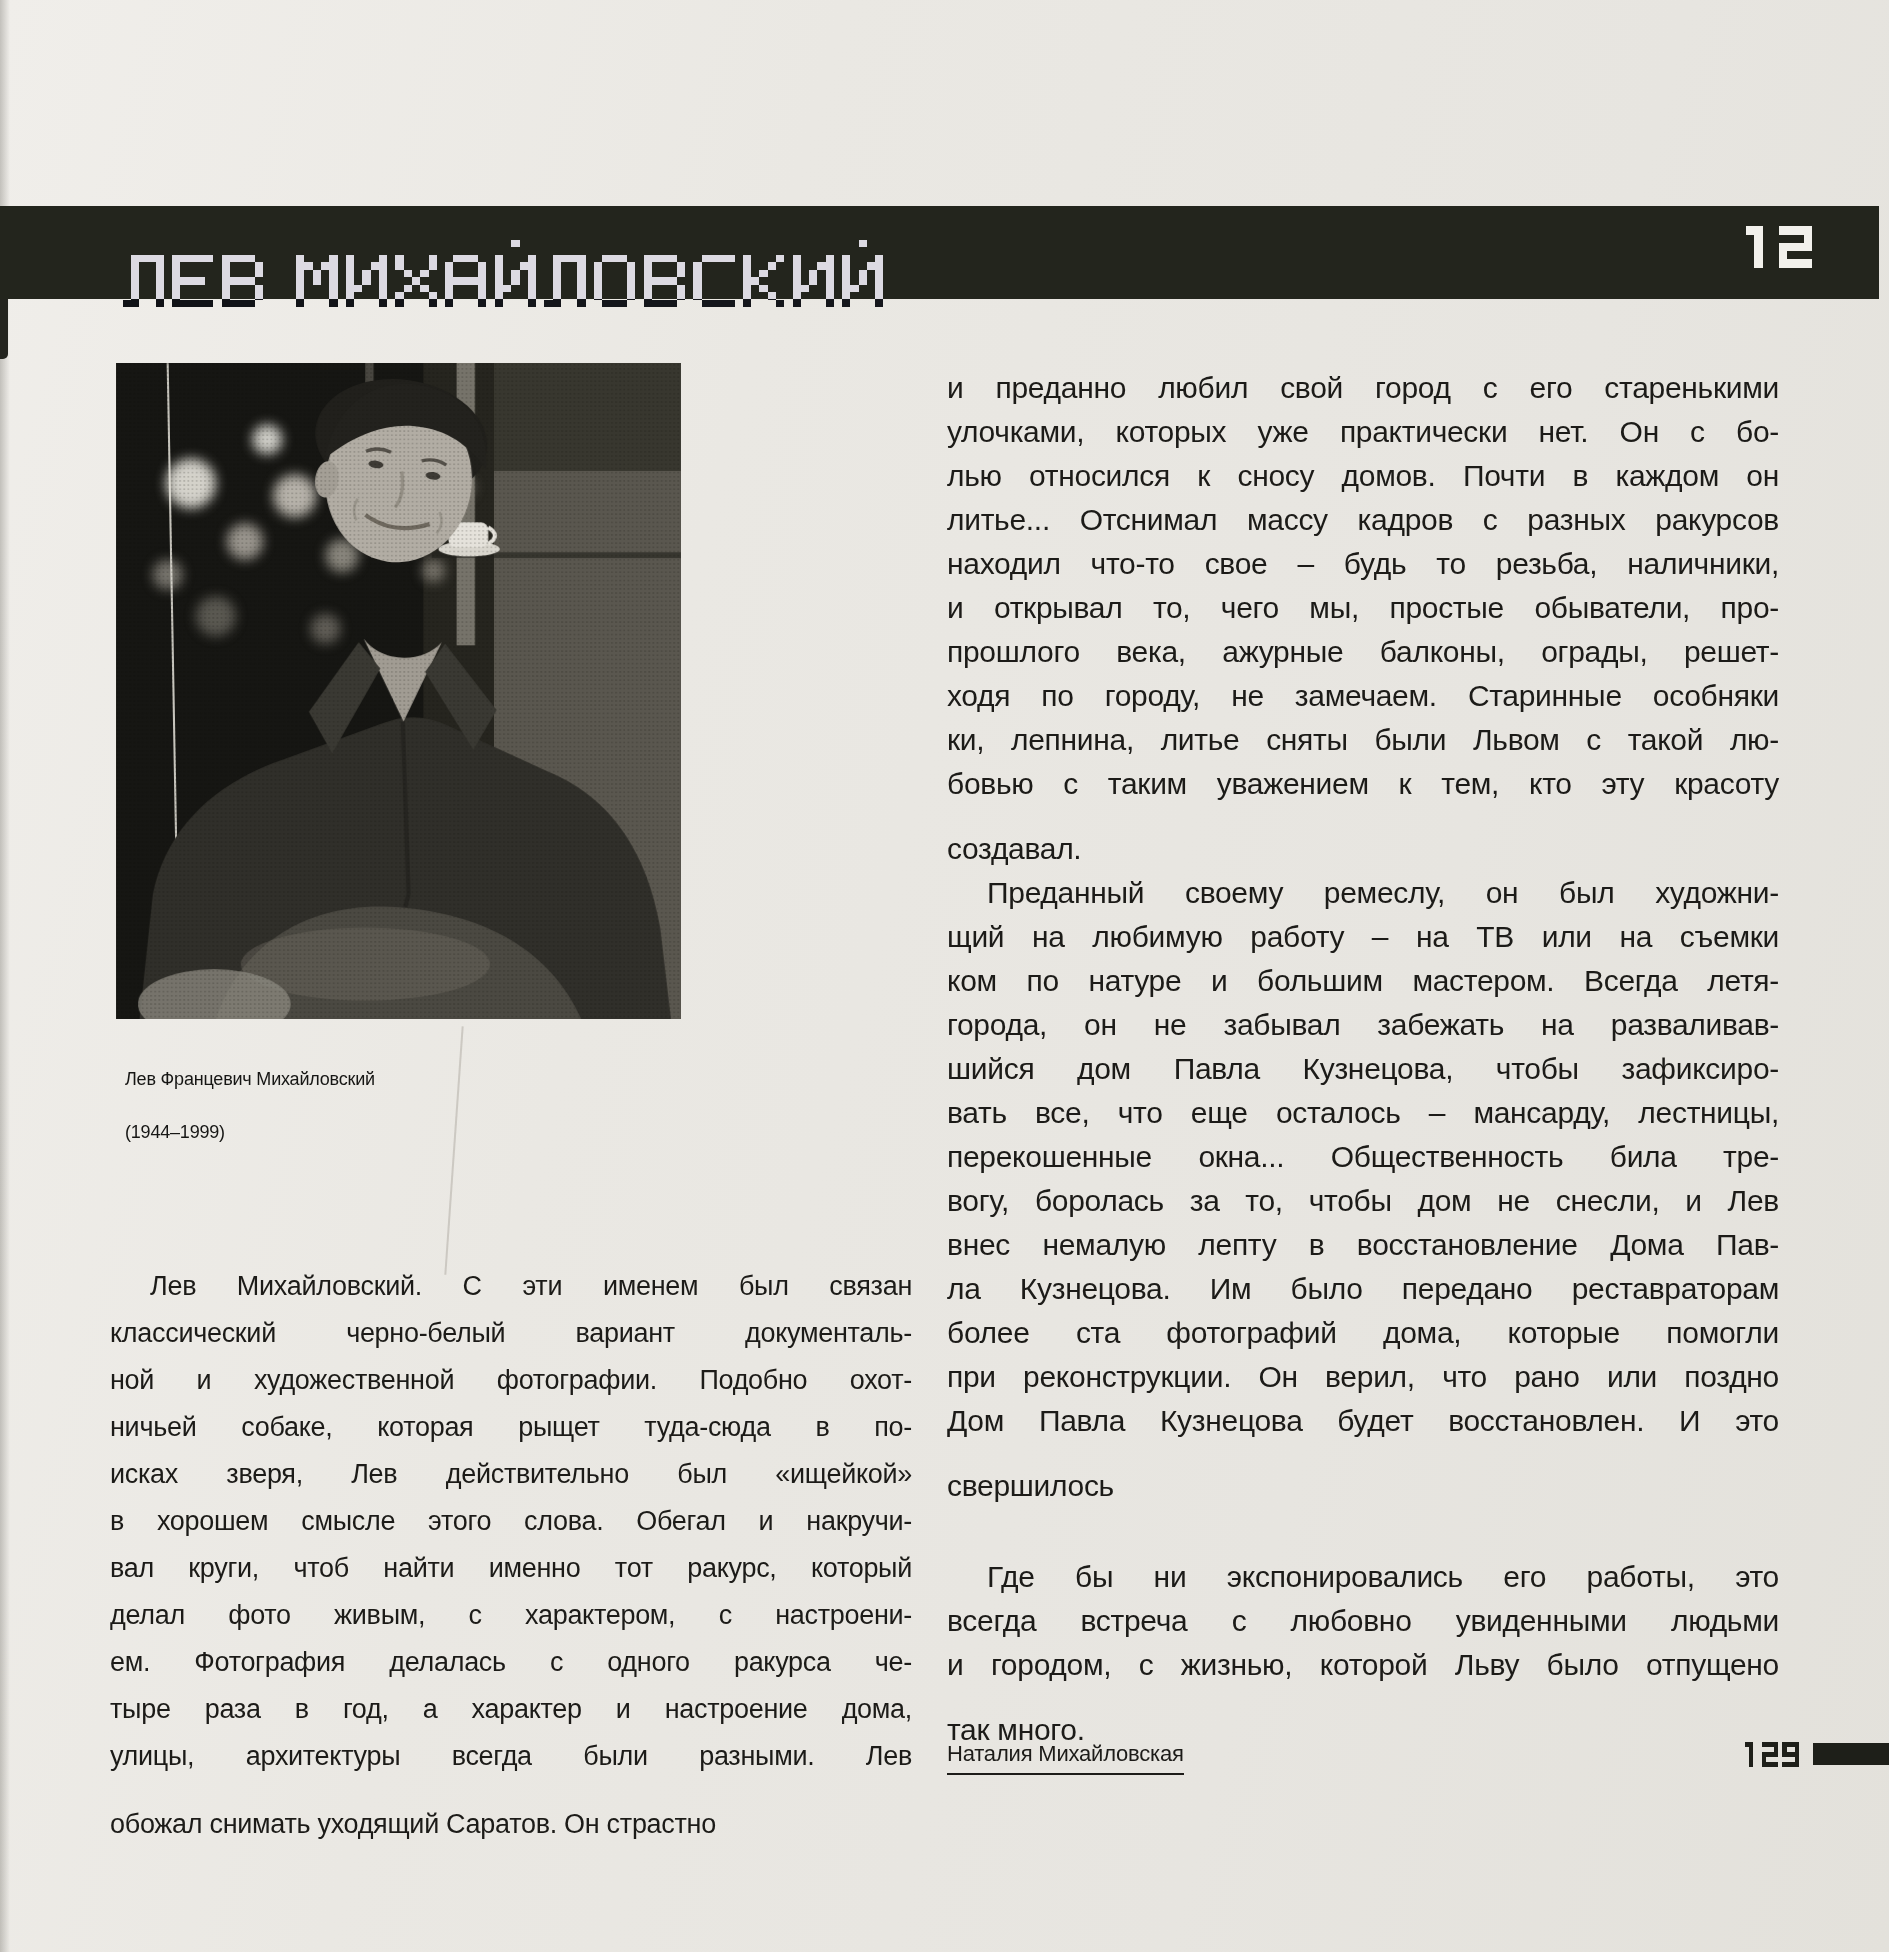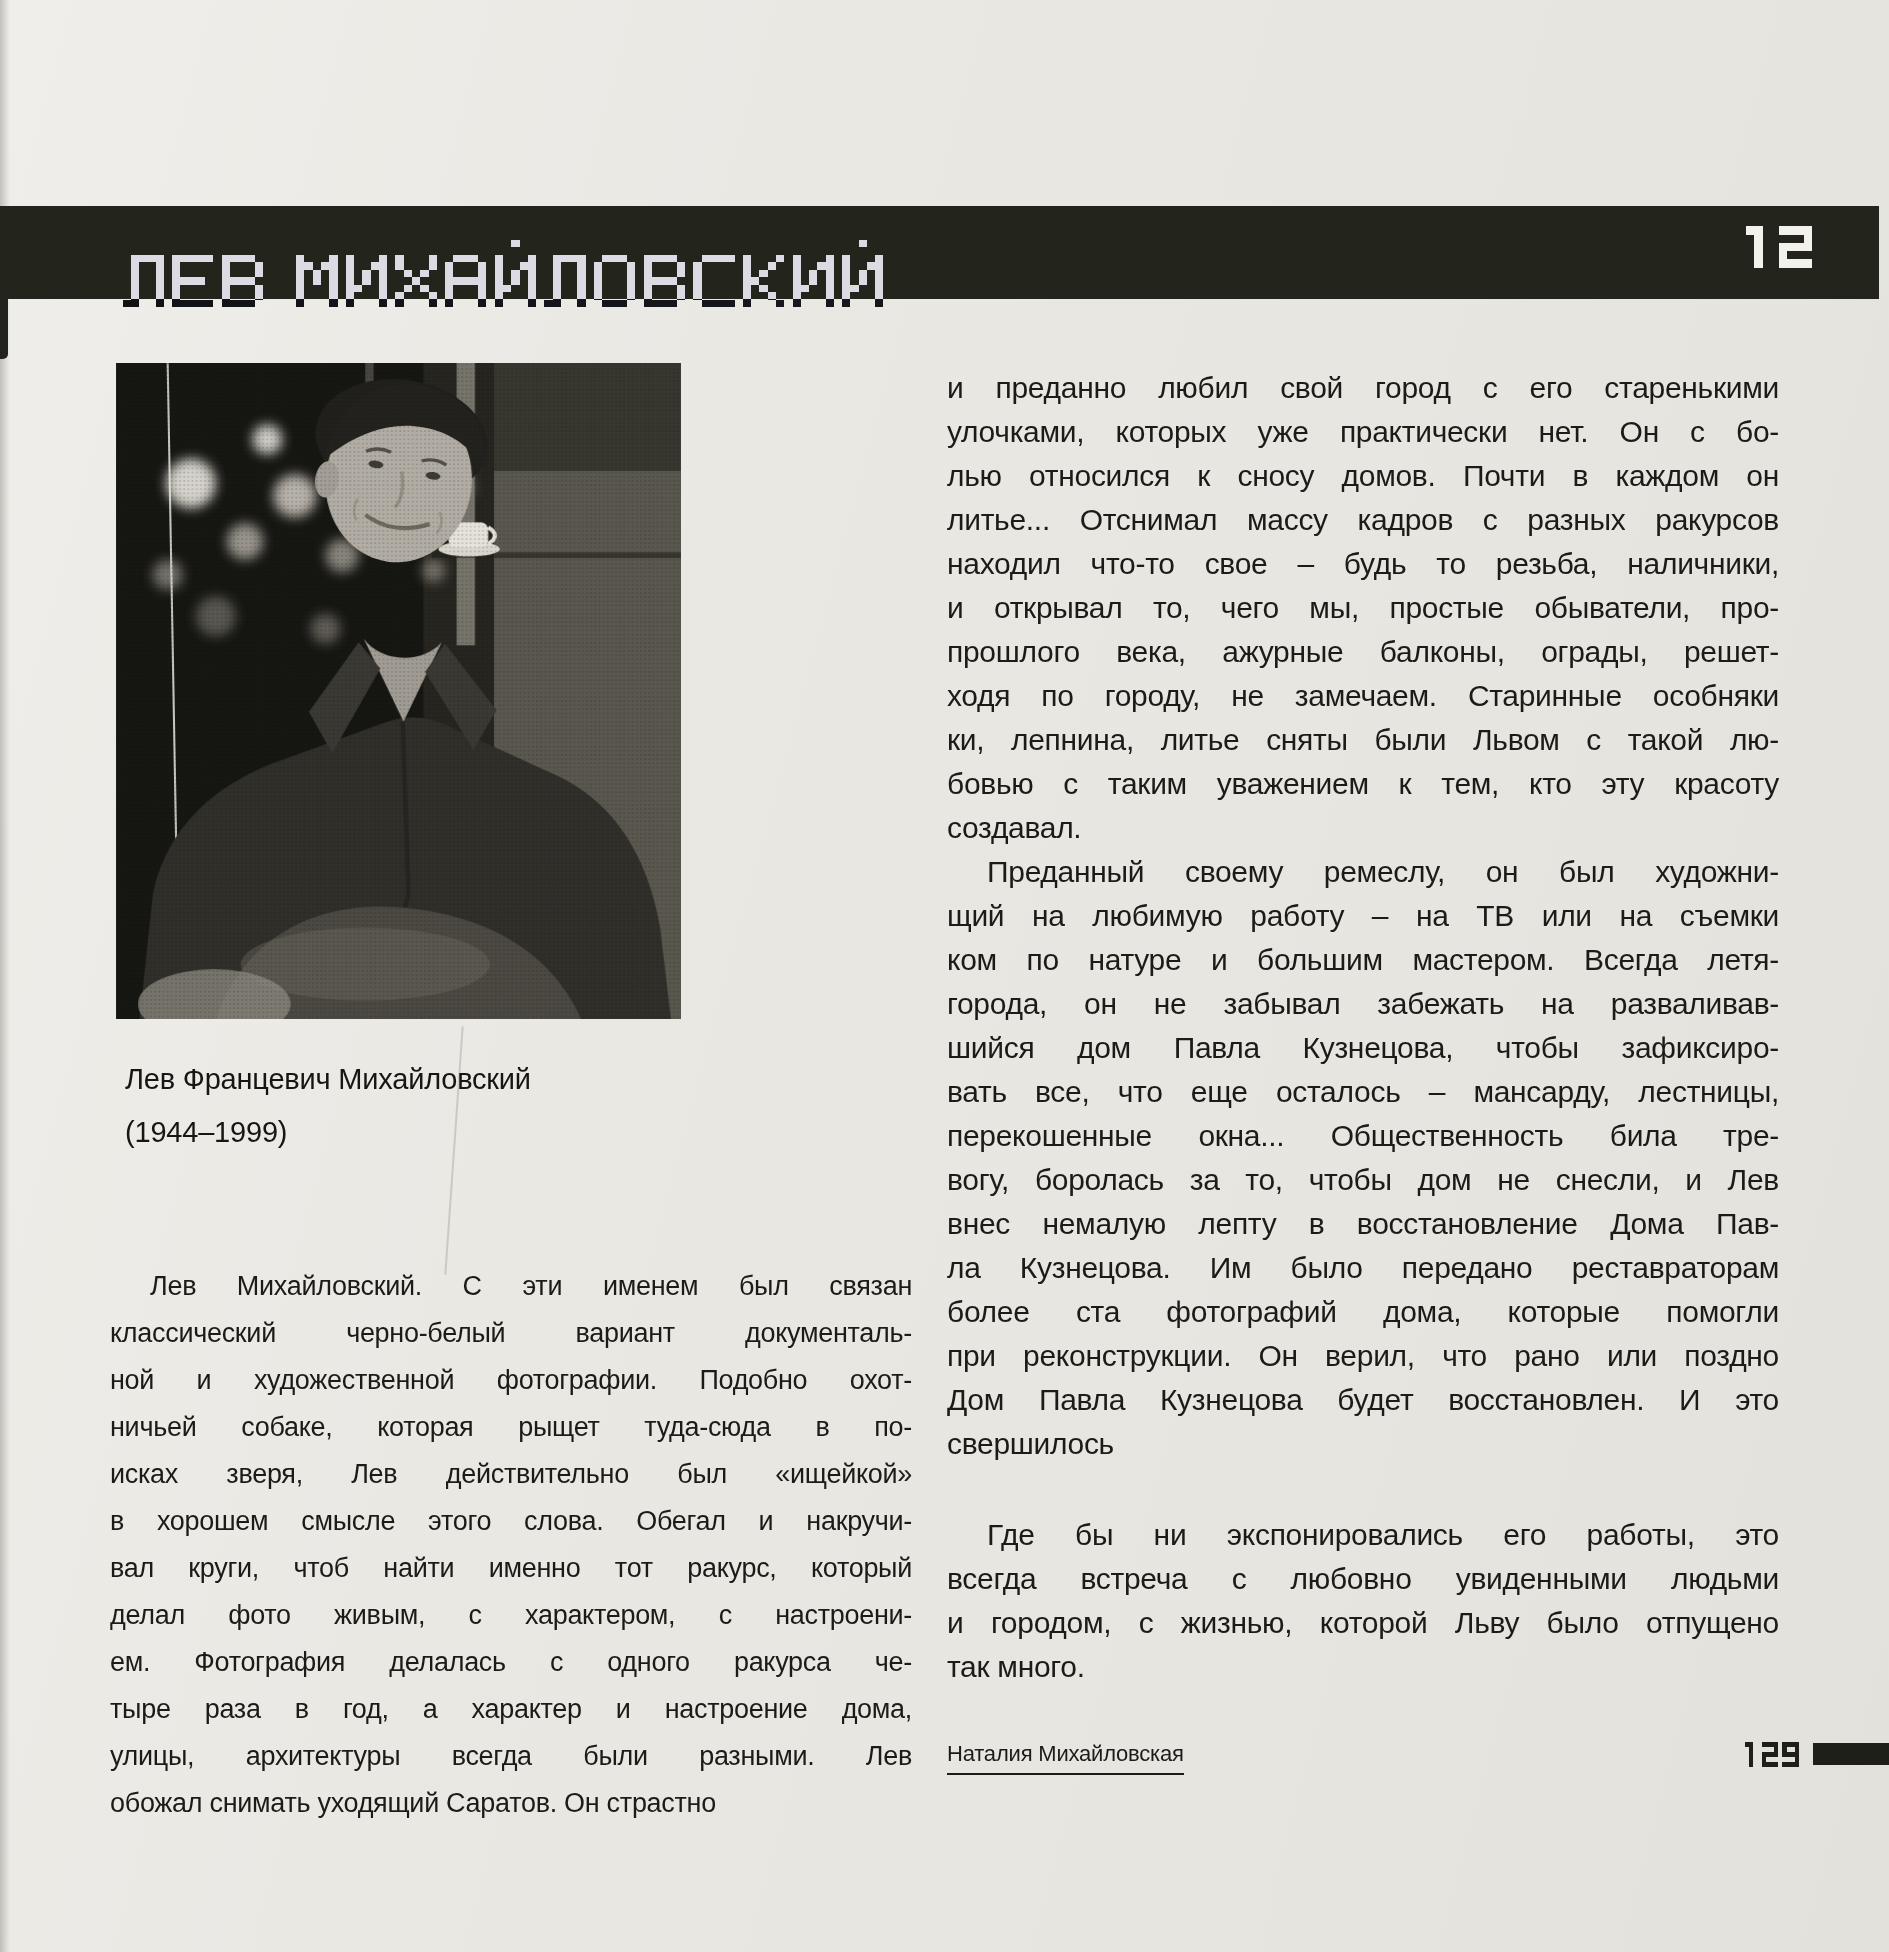--- a/index.html
+++ b/index.html
@@ -17,30 +17,30 @@
   .scan-blot{position:absolute;left:0;top:243px;width:8.3px;height:116px;
     background:#23241e;border-radius:0 5px 5px 0;}
   .crease{position:absolute;left:453px;top:1026px;width:1.7px;height:249px;
     background:rgba(125,120,108,.28);transform:rotate(4deg);}
   
   .band{position:absolute;left:0;top:206px;width:1879px;height:93px;background:#23251d;}
   .title-px{position:absolute;left:121px;top:240px;mix-blend-mode:difference;}
   .pagenum-top{position:absolute;left:1746px;top:226px;}
   
   .photo{position:absolute;left:116px;top:363px;width:565px;height:656px;}
-  .caption{position:absolute;left:125px;top:1053px;font-size:29px;line-height:53px;
+  .caption{position:absolute;left:125px;top:1053px;font-size:18px;line-height:53px;
     font-weight:500;letter-spacing:-0.2px;color:#161614;}
   
   .col{position:absolute;letter-spacing:-0.3px;}
   .col-left{left:110px;top:1263px;width:802px;}
   .col-left .tline{font-size:27px;line-height:47px;}
   .col-right{left:947px;top:366px;width:832px;}
   .col-right .tline{font-size:30px;line-height:44px;}
   .tline{text-align:justify;text-align-last:justify;}
-  .tline-last{text-align-last:left;}
+  .tline-last{text-align-last:left;margin-top:21px;}
   .tline-ind{padding-left:40px;}
   .para-gap{margin-top:47px;}
   
   .author{position:absolute;left:947px;top:1741px;font-size:22px;font-weight:500;
     letter-spacing:-0.2px;padding-bottom:5.8px;border-bottom:2.5px solid #1d1c19;}
   
   .pagenum-bottom{position:absolute;left:1745px;top:1742px;}
   .footer-bar{position:absolute;left:1813px;top:1743px;width:76px;height:22.4px;background:#1e1f19;}
 </style>
 </head>

